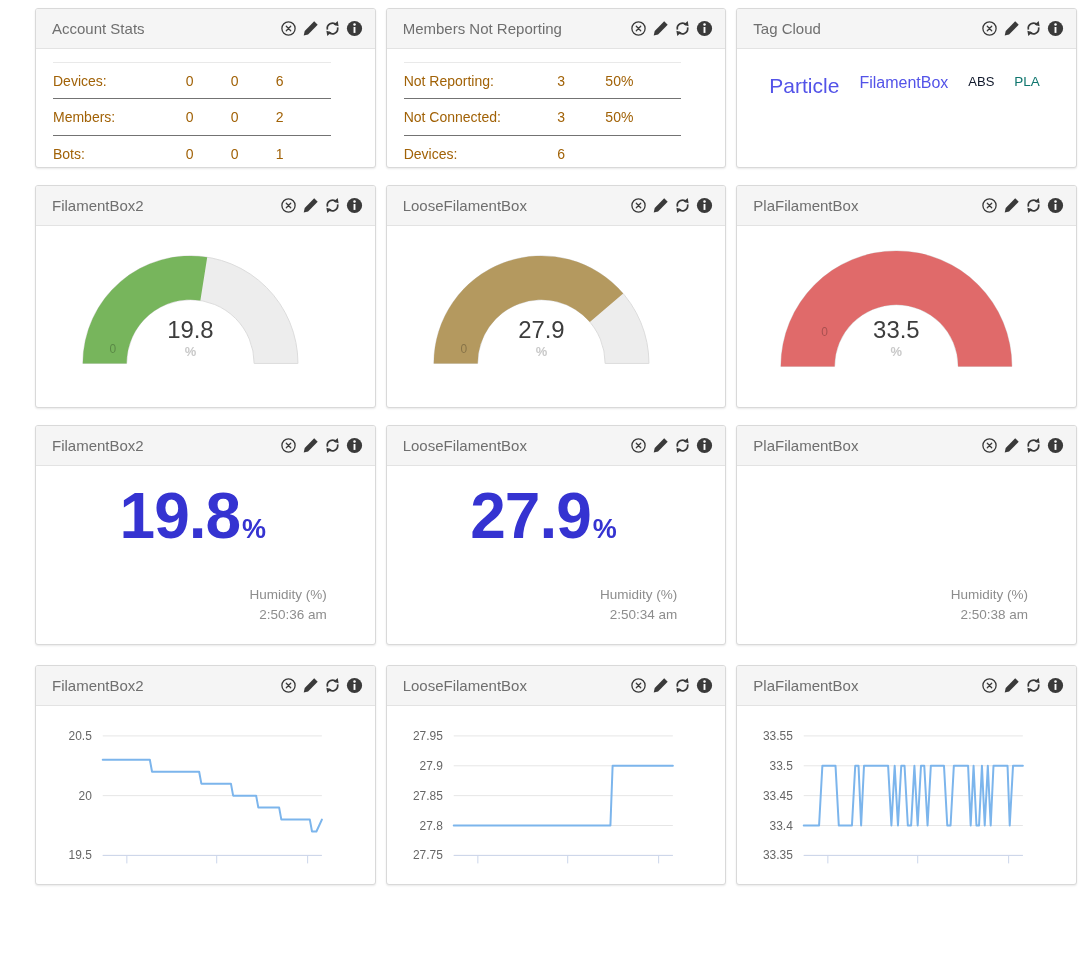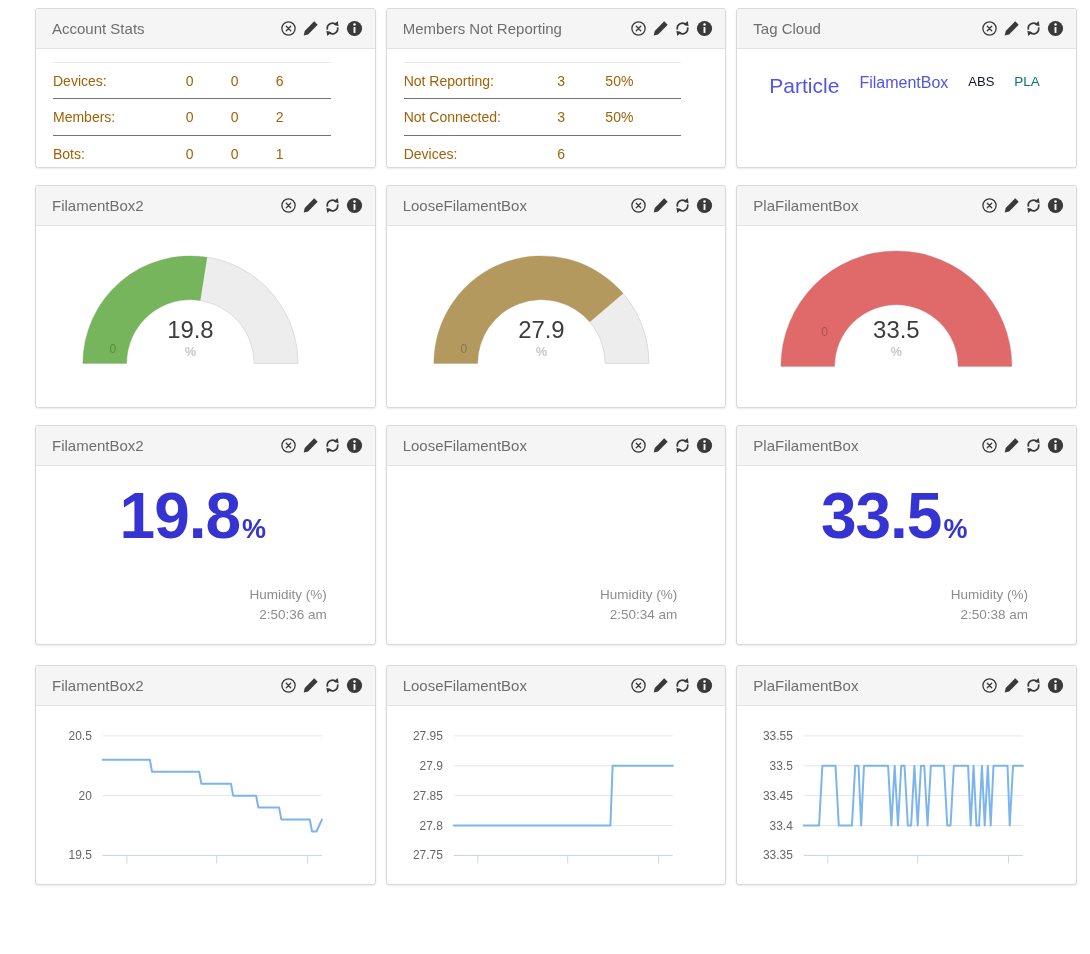--- a/index.html
+++ b/index.html
@@ -396,20 +396,21 @@
             <span class="icon">
               <svg viewBox="0 0 17 17">
                 <circle cx="8.5" cy="8.5" r="7.6" fill="#3a3a3a"></circle>
                 <rect x="7.55" y="7" width="1.9" height="5.9" fill="#fff"></rect>
                 <circle cx="8.5" cy="4.5" r="1.25" fill="#fff"></circle>
               </svg>
             </span>
           </span>
       </div>
       <div class="card-body">
+        <div class="num-wrap"><span class="num-value" style="color: rgb(53, 51, 209);">27.9</span><span class="num-value num-unit" style="color: rgb(53, 51, 209);">%</span></div>
         <div class="num-meta">
           <div>Humidity (%)</div>
           <div>2:50:34 am</div>
         </div>
       </div>
     </div>
     <div class="card">
       <div class="card-header">
         <span class="card-title">PlaFilamentBox</span>
         <span class="actions">
@@ -435,21 +436,20 @@
             <span class="icon">
               <svg viewBox="0 0 17 17">
                 <circle cx="8.5" cy="8.5" r="7.6" fill="#3a3a3a"></circle>
                 <rect x="7.55" y="7" width="1.9" height="5.9" fill="#fff"></rect>
                 <circle cx="8.5" cy="4.5" r="1.25" fill="#fff"></circle>
               </svg>
             </span>
           </span>
       </div>
       <div class="card-body">
-        <div class="num-wrap"><span class="num-value" style="color: rgb(53, 51, 209);">33.5</span><span class="num-value num-unit" style="color: rgb(53, 51, 209);">%</span></div>
         <div class="num-meta">
           <div>Humidity (%)</div>
           <div>2:50:38 am</div>
         </div>
       </div>
     </div>
   </div>
 
   <div class="row r4">
     <div class="card">

